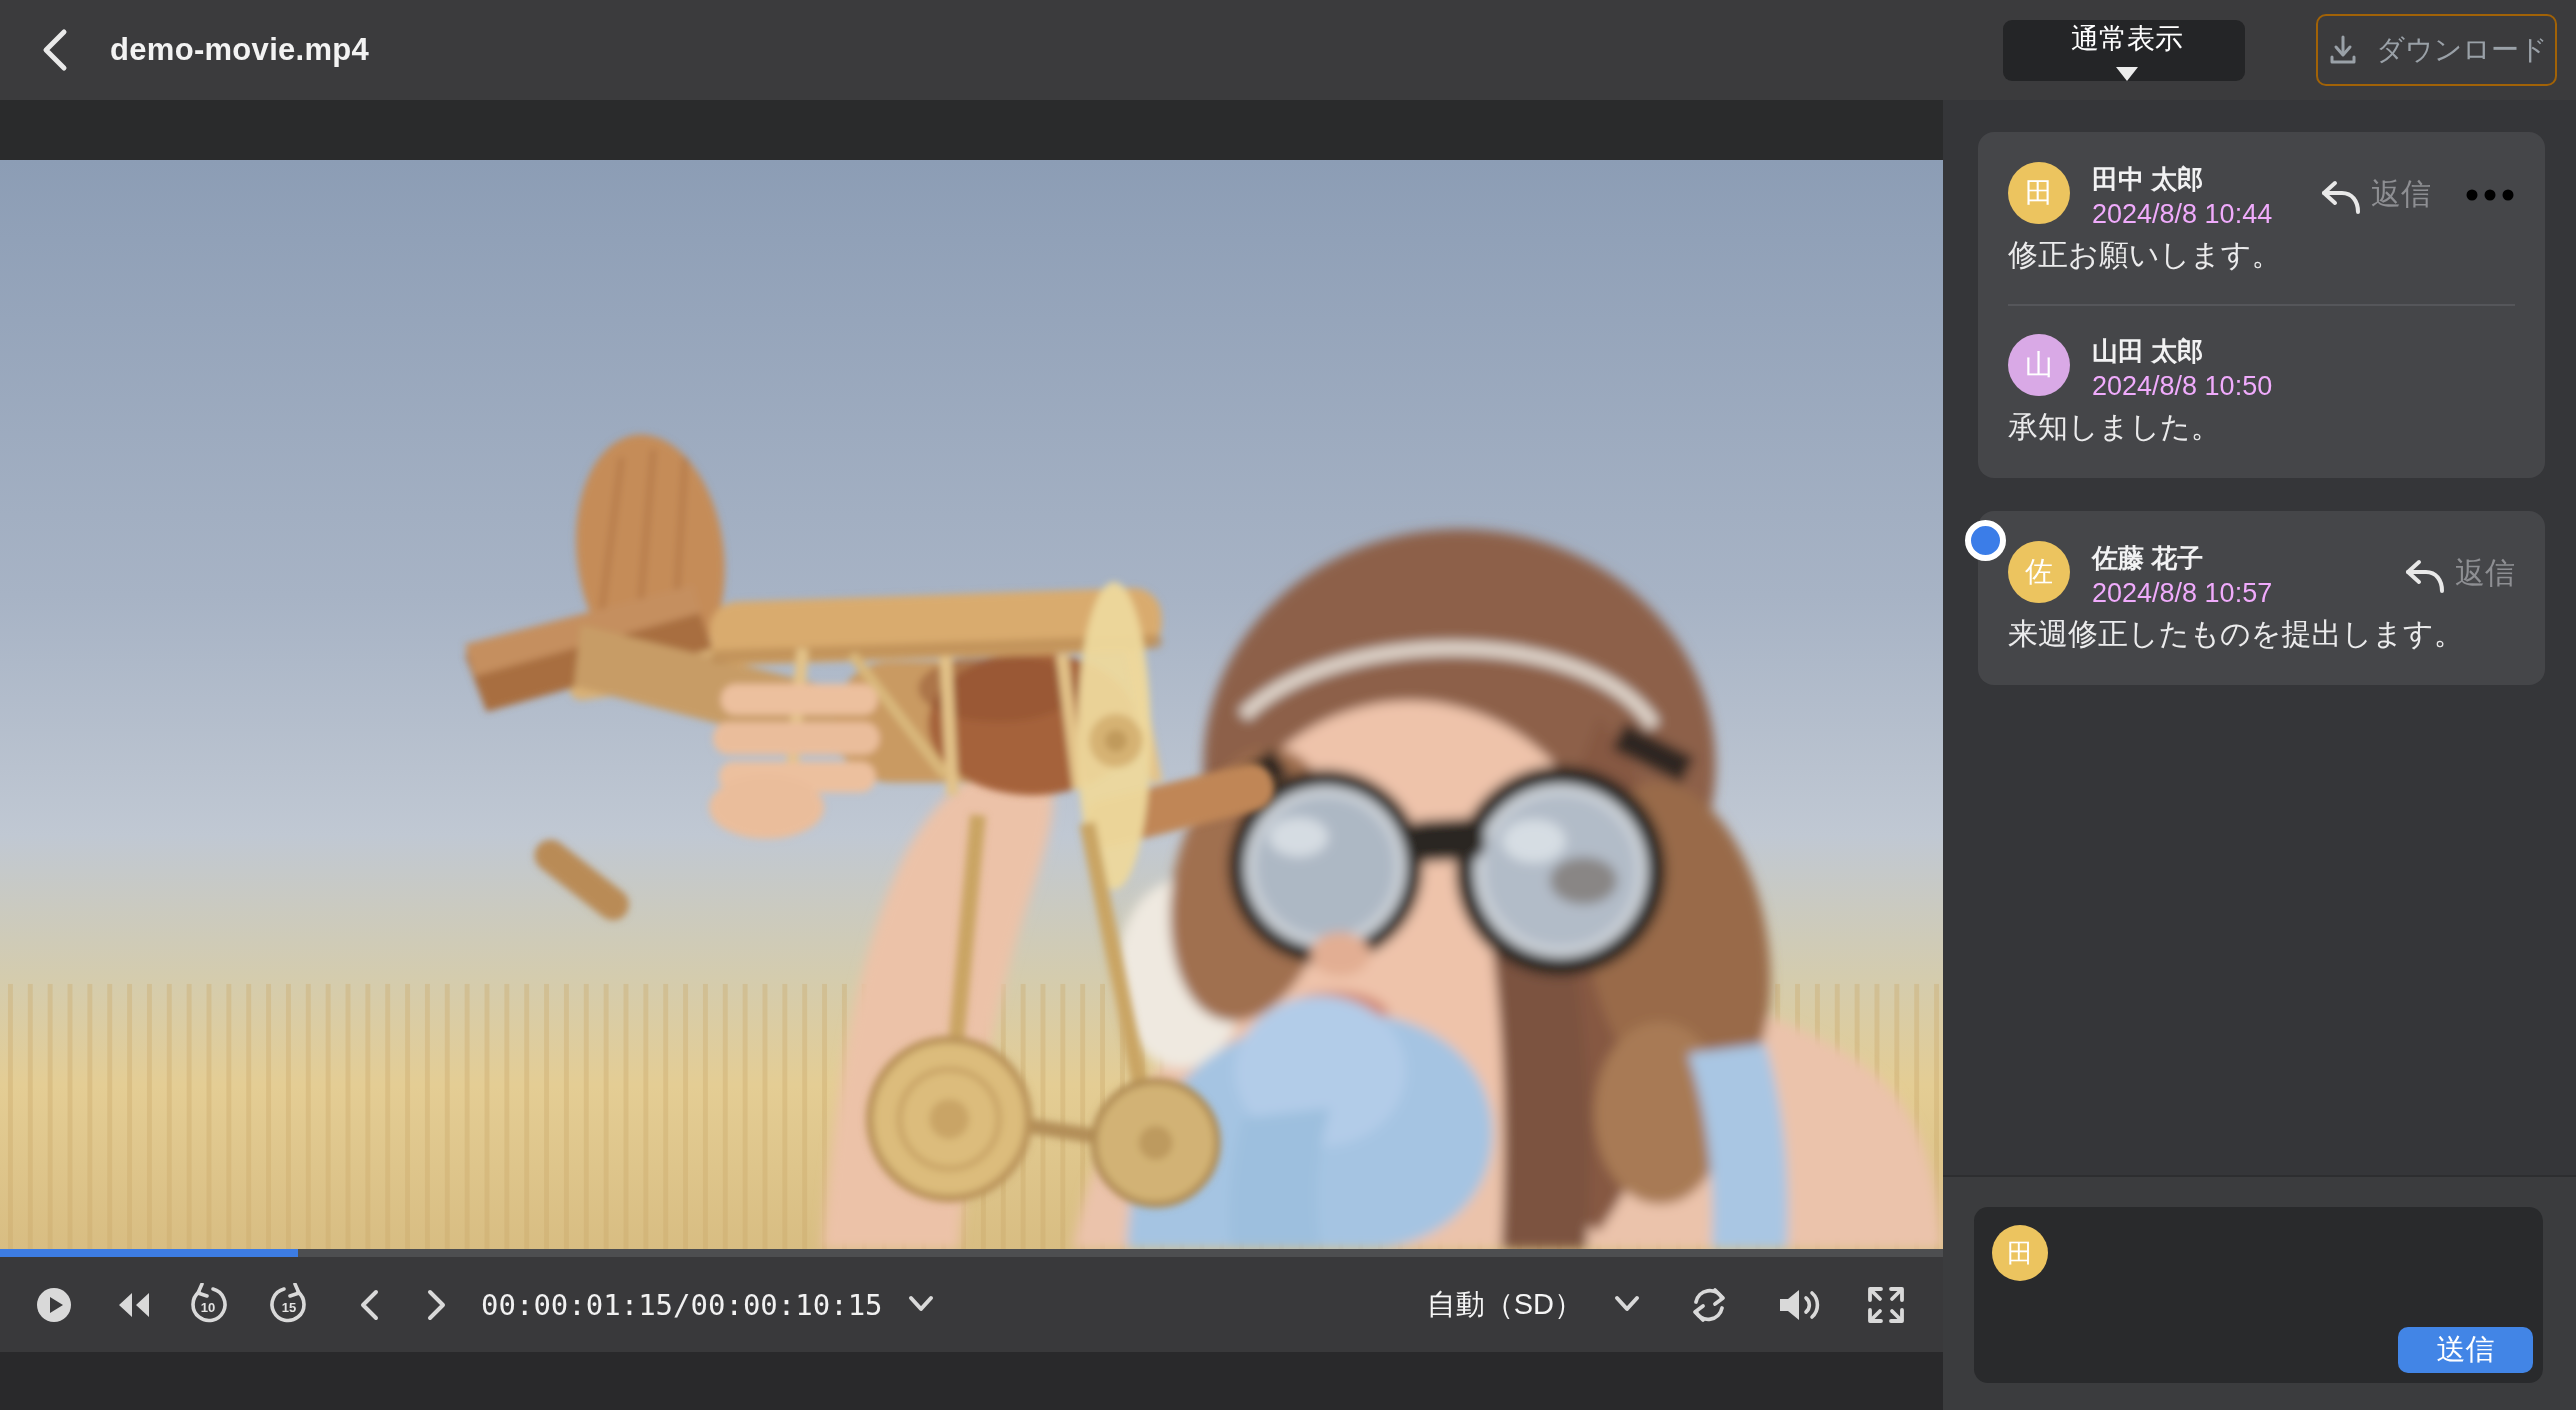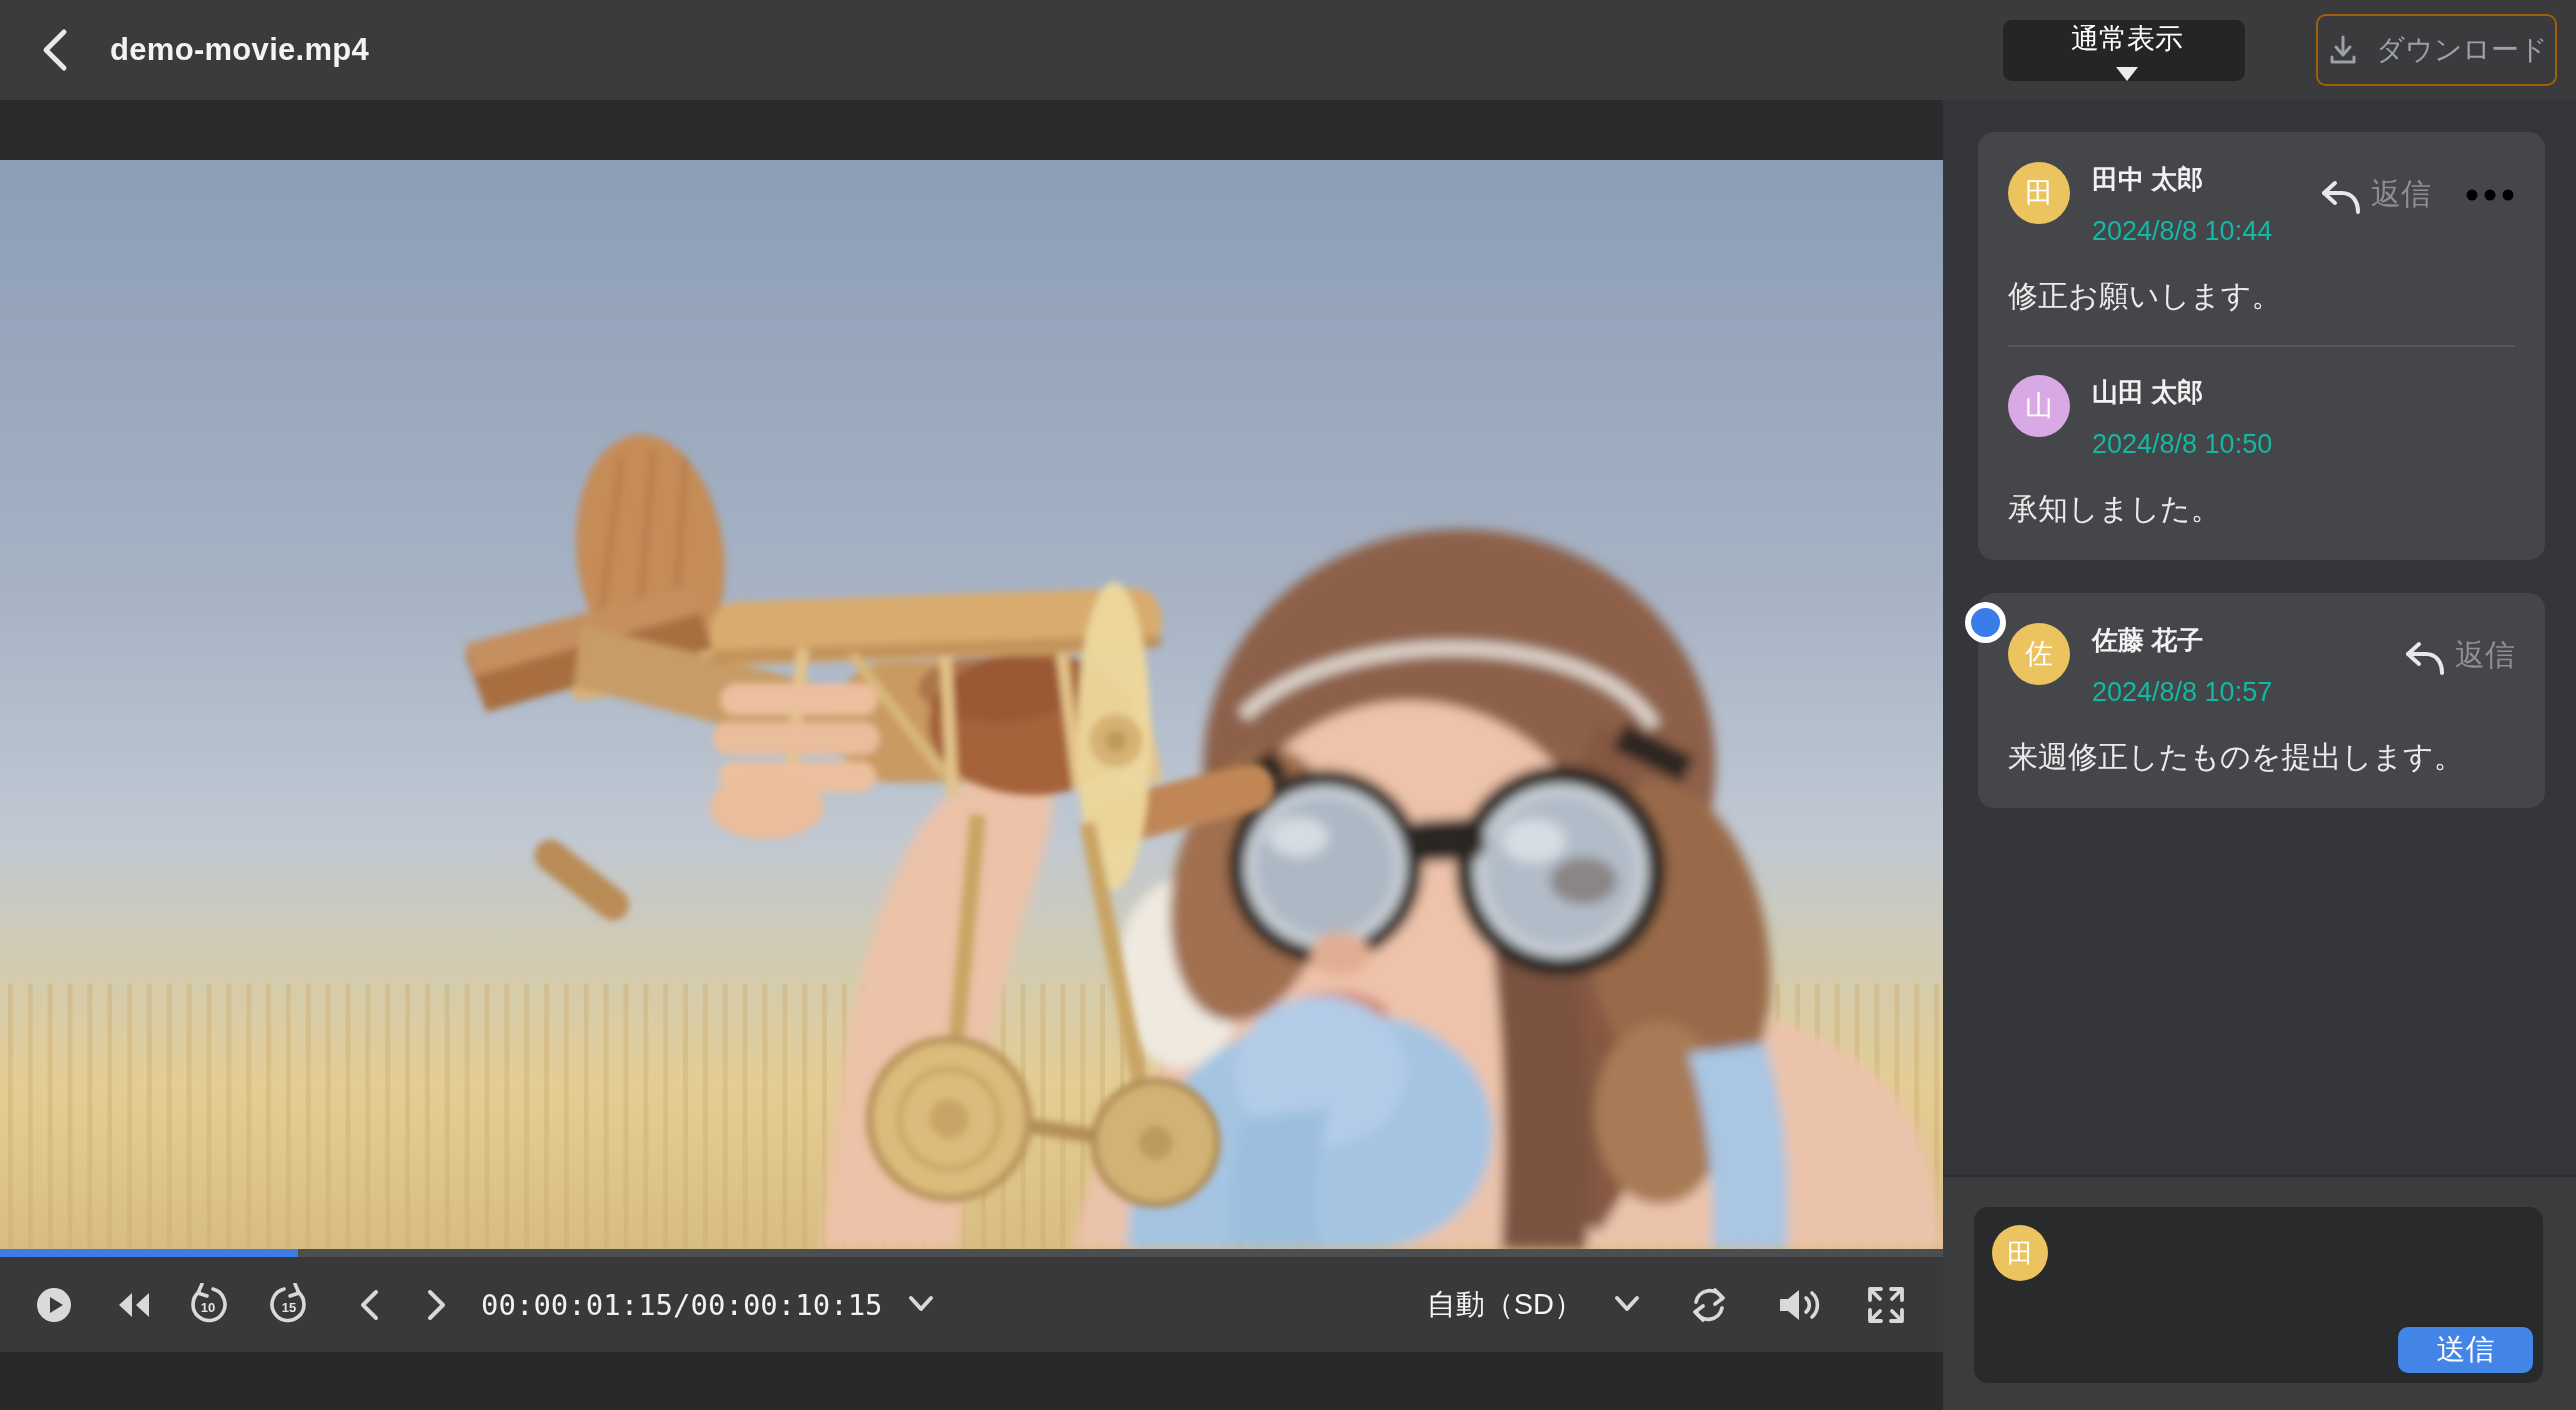--- a/index.html
+++ b/index.html
@@ -40,25 +40,25 @@
 
   
   .sidebar { position:absolute; left:1943px; top:100px; width:633px; height:1310px; background:#353639; display:flex; flex-direction:column; }
   .comments { flex:1; padding:32px 31px 0 35px; overflow:hidden; }
   .card { background:#454649; border-radius:16px; padding:30px; position:relative; cursor:pointer; }
   .card + .card { margin-top:33px; }
   .msg-head { display:flex; align-items:flex-start; }
   .avatar { width:62px; height:62px; border-radius:50%; background:#ecc45f; color:#fff; font-size:28px; display:flex; align-items:center; justify-content:center; flex:none; }
   .msg-id { margin-left:22px; flex:1; min-width:0; }
   .msg-name { font-size:26px; font-weight:700; color:#f2f2f3; }
-  .msg-ts { font-size:27px; color:#14b8a6; margin-top:19px; }
+  .msg-ts { font-size:27px; color:#f0abfc; margin-top:2px; }
   .msg-actions { display:flex; align-items:center; gap:34px; margin-top:12px; flex:none; }
   .reply-btn { display:flex; align-items:center; gap:10px; color:#8e8f93; font-size:30px; cursor:pointer; }
   .menu-btn { cursor:pointer; }
-  .msg-text { font-size:30px; color:#ebebec; margin-top:28px; line-height:1.4; }
+  .msg-text { font-size:30px; color:#ebebec; margin-top:4px; line-height:1.4; }
   .divider { height:2px; background:#55565a; margin:28px 0; }
   .unread-dot { position:absolute; left:-13px; top:9px; width:41px; height:41px; border-radius:50%; background:#3b7de8; border:6px solid #ffffff; }
 
   .composer-wrap { height:235px; background:#3b3c3e; border-top:2px solid #2d2e30; padding:30px 33px 0 31px; }
   .composer { position:relative; width:569px; height:176px; background:#292a2c; border-radius:14px; padding:18px; }
   .composer .avatar { width:56px; height:56px; font-size:26px; }
   .composer textarea { position:absolute; left:93px; top:16px; width:328px; height:95px; background:transparent; border:none; resize:none; outline:none; color:#ececec; font-size:28px; font-family:"Liberation Sans", sans-serif; }
   .send-btn { position:absolute; right:10px; bottom:10px; width:135px; height:46px; background:#4285e6; border:none; border-radius:10px; color:#fff; font-size:29px; font-family:"Liberation Sans", sans-serif; display:flex; align-items:center; justify-content:center; cursor:pointer; }
 </style>
 </head>

